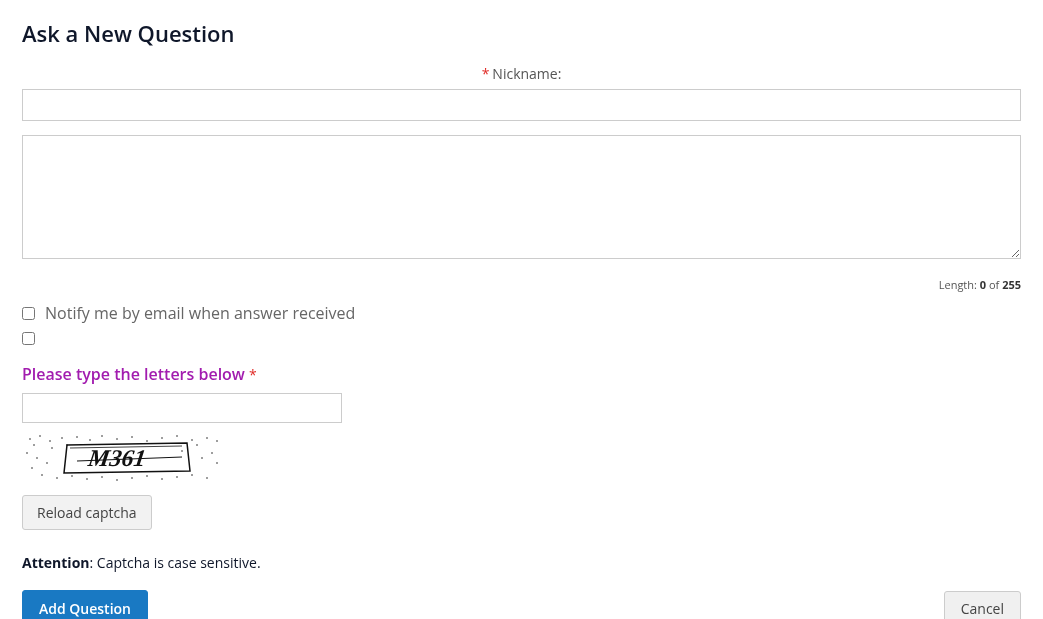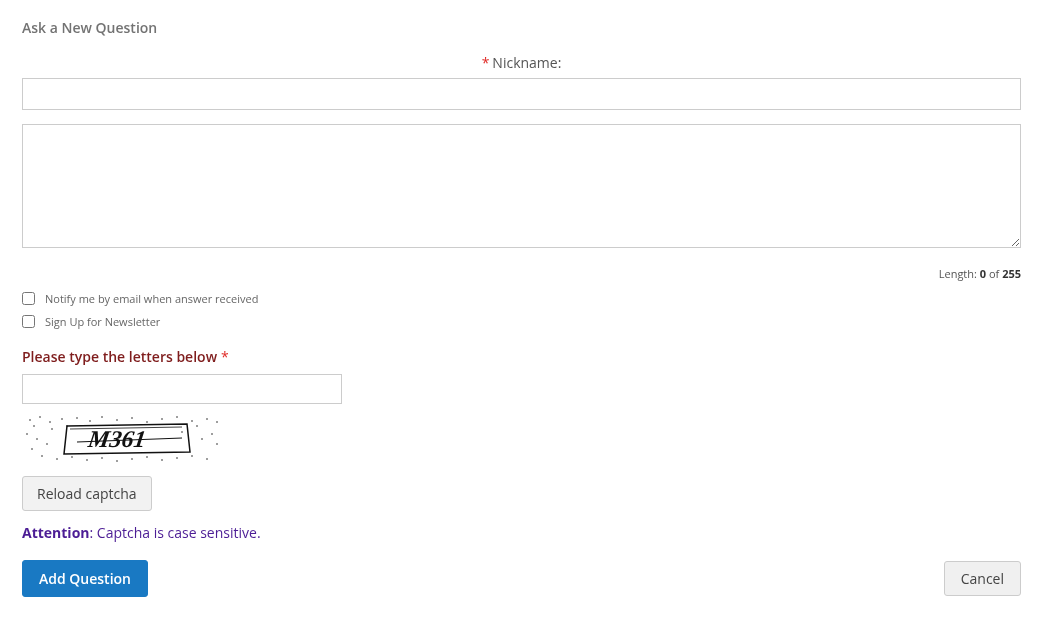--- a/index.html
+++ b/index.html
@@ -8,23 +8,23 @@
       padding: 0;
     }
     body {
       font-family: 'Open Sans', Arial, sans-serif;
       font-size: 14px;
       color: #333;
       padding: 18px 22px;
       width: 1043px;
     }
     .form-title {
-      font-size: 14px;
+      font-size: 22px;
       font-weight: 600;
-      color: #737373;
+      color: #0f172a;
       margin-bottom: 16px;
     }
     .field-group {
       margin-bottom: 14px;
     }
     .field-label {
       display: block;
       margin-bottom: 6px;
       color: #555;
       font-size: 14px;
@@ -73,29 +73,29 @@
       align-items: center;
       margin-bottom: 8px;
       color: #666;
     }
     .checkbox-row input[type="checkbox"] {
       margin-right: 10px;
       width: 13px;
       height: 13px;
     }
     .checkbox-row label {
-      font-size: 11px;
+      font-size: 16px;
     }
     .captcha-section {
       margin-top: 18px;
     }
     .captcha-label {
       font-weight: 600;
-      color: #7f1d1d;
-      font-size: 14px;
+      color: #a21caf;
+      font-size: 16px;
       display: inline-block;
       margin-bottom: 8px;
     }
     .captcha-input {
       width: 320px;
       height: 30px;
       border: 1px solid #ccc;
       padding: 4px 8px;
       font-size: 14px;
       display: block;
@@ -114,24 +114,24 @@
     }
     .reload-btn {
       background: #f2f2f2;
       border: 1px solid #ccc;
       color: #444;
       padding: 7px 14px;
       font-size: 14px;
       font-family: inherit;
       cursor: pointer;
       border-radius: 3px;
-      margin-bottom: 12px;
+      margin-bottom: 23px;
     }
     .attention-text {
-      color: #4c1d95;
+      color: #0f172a;
       font-size: 14px;
       margin-bottom: 18px;
     }
     .attention-text .bold {
       font-weight: 700;
     }
     .button-row {
       display: flex;
       justify-content: space-between;
       align-items: center;
@@ -178,21 +178,20 @@
   <span>Length: </span><span class="bold">0</span><span> of </span><span class="bold">255</span>
 </div>
 
 <div class="checkbox-row">
   <input type="checkbox" id="notify-cb" style="">
   <label for="notify-cb">Notify me by email when answer received</label>
 </div>
 
 <div class="checkbox-row">
   <input type="checkbox" id="newsletter-cb" style="">
-  <label for="newsletter-cb">Sign Up for Newsletter</label>
 </div>
 
 <div class="captcha-section">
   <div>
     <span class="captcha-label">Please type the letters below</span><span class="required-mark-after">*</span>
   </div>
   <input type="text" class="captcha-input" value="" style="">
 
   <div class="captcha-image">
     <svg class="captcha-svg" viewBox="0 0 200 50">

